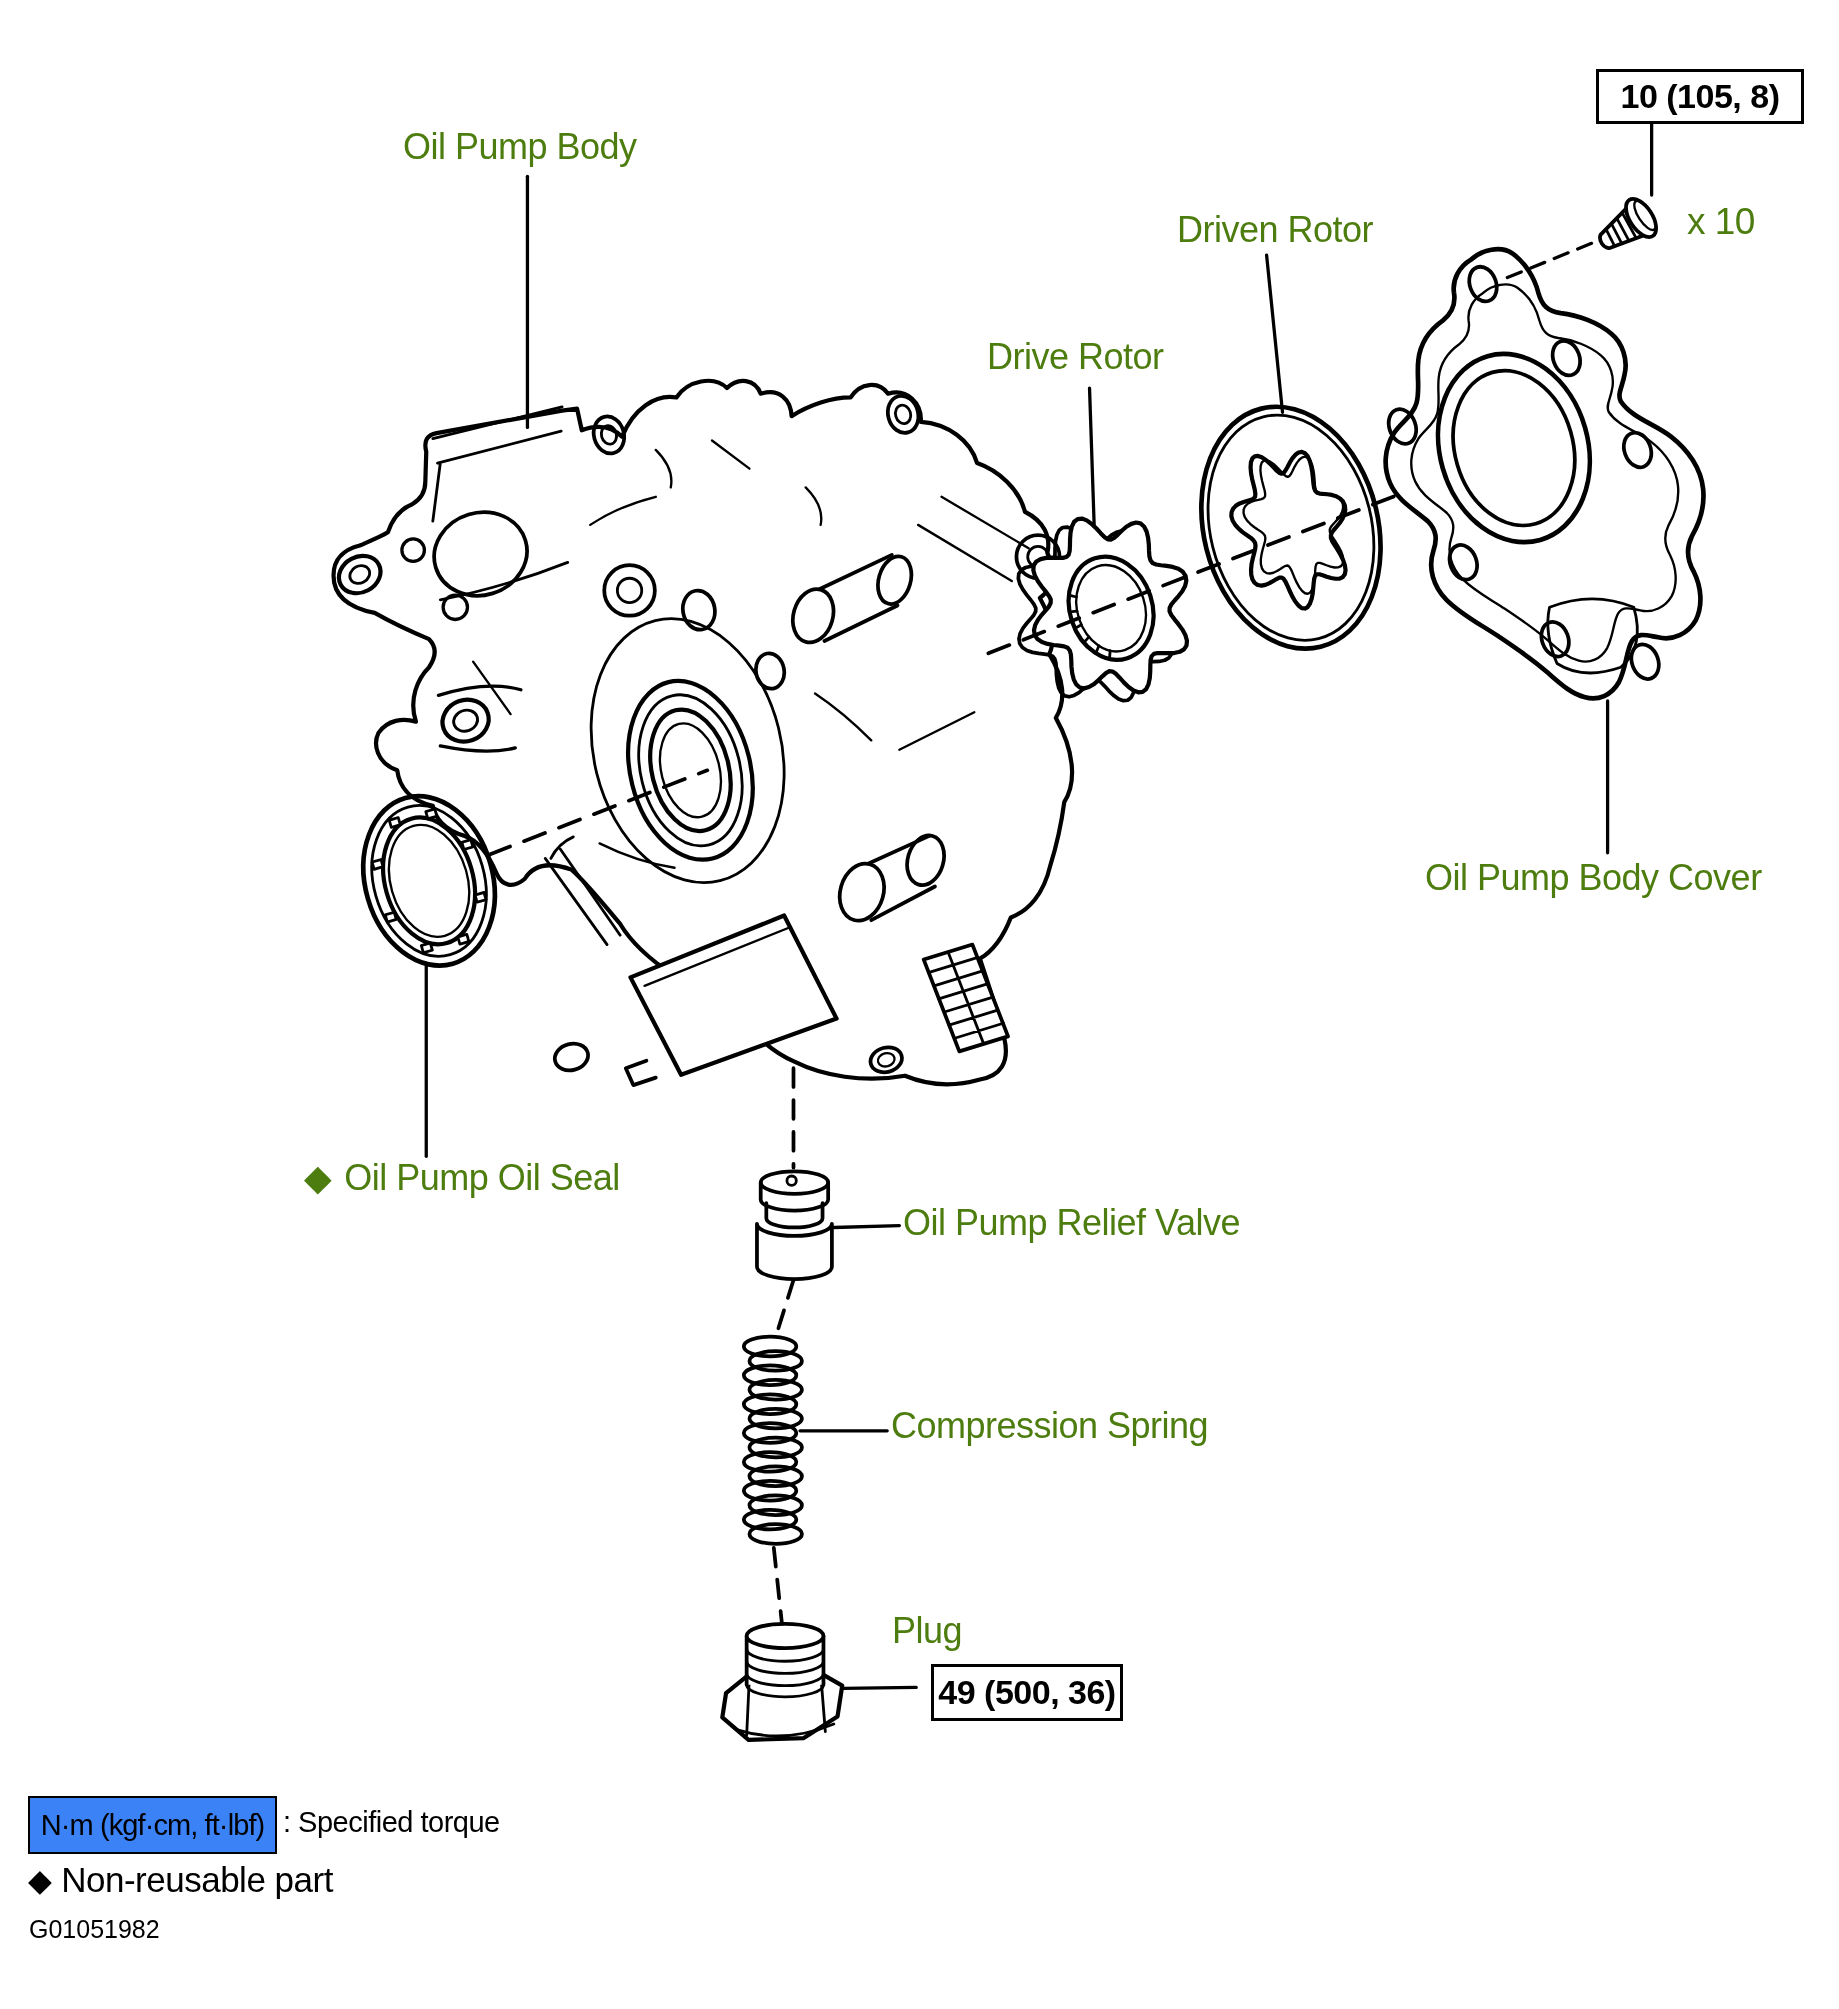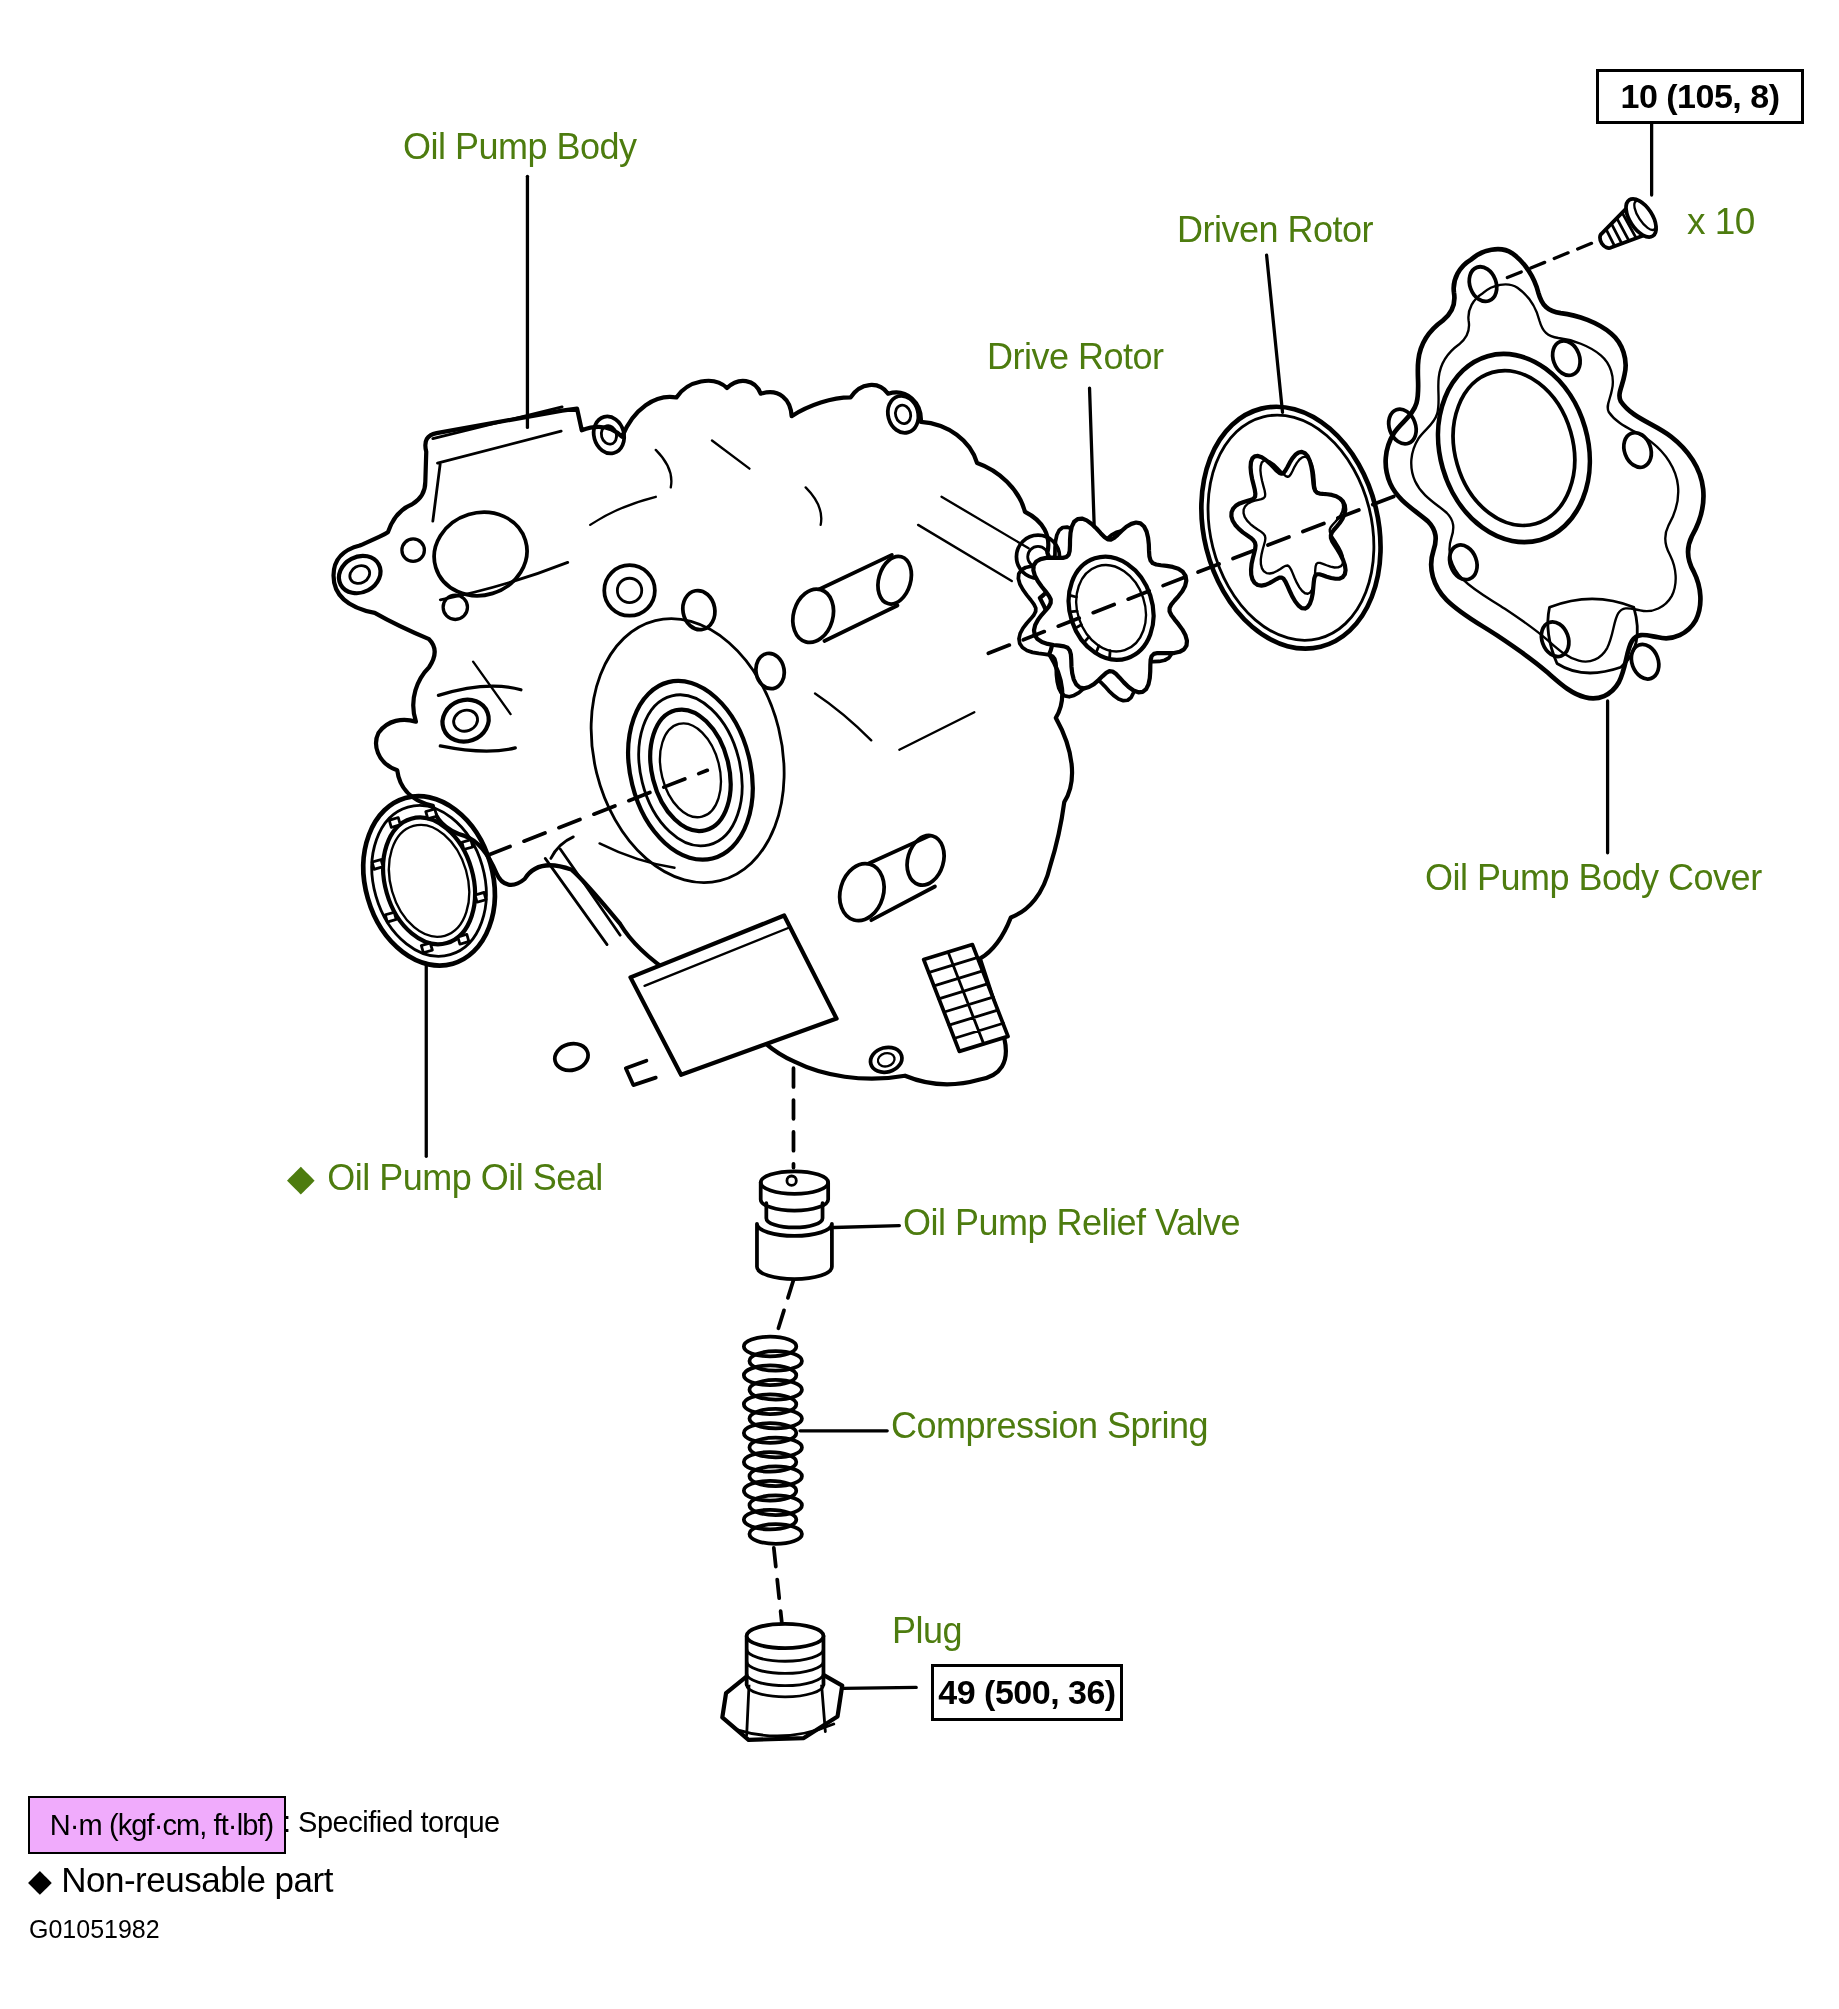--- a/index.html
+++ b/index.html
@@ -13,22 +13,22 @@
     white-space:nowrap; color:#4d7c0f;
   }
   .x10 { font-size:37px; }
   .torque-box {
     position:absolute; border:3.7px solid #000; background:#fff;
     display:flex; align-items:center; justify-content:center;
     font-weight:bold; font-size:34px; letter-spacing:-0.5px; white-space:nowrap;
   }
   .legend-units-box {
     position:absolute; left:28px; top:1796px; width:245px; height:54px;
-    border:2.8px solid #000; background:#f0abfc; display:flex; align-items:center;
-    justify-content:center; font-size:29px; letter-spacing:-0.9px; white-space:nowrap;padding-left:9px;
+    border:2.8px solid #000; background:#3b82f6; display:flex; align-items:center;
+    justify-content:center; font-size:29px; letter-spacing:-0.9px; white-space:nowrap;
   }
   .legend-desc { position:absolute; left:283px; top:1806px; font-size:29px; letter-spacing:-0.5px; white-space:nowrap; }
   .legend-row2 { position:absolute; left:28px; top:1860px; display:flex; align-items:center; gap:9.4px; }
   .legend-row2 .dia { font-size:31px; }
   .legend-row2 .txt { font-size:35px; letter-spacing:-0.5px; white-space:nowrap; }
   .figure-id { position:absolute; left:29px; top:1915px; font-size:25px; letter-spacing:0; }
   .dia-pre { margin-right:13px; }
 </style>
 </head>
 <body>
@@ -216,21 +216,21 @@
       <line x1="1763" y1="130" x2="1763" y2="208"></line>
     </g>
   </svg>
 
   <div class="lbl" style="left:403px; top:127px;">Oil Pump Body</div>
   <div class="lbl" style="left:1177px; top:210px;">Driven Rotor</div>
   <div class="lbl" style="left:987px; top:337px;">Drive Rotor</div>
   <div class="lbl x10" style="left:1687px; top:202px;">x 10</div>
   <div class="lbl" style="left:1425px; top:858px;">Oil Pump Body Cover</div>
 
-  <div class="lbl" style="left:287px; top:1158px;text-align:right;">
+  <div class="lbl" style="left:304px; top:1158px;text-align:right;">
     <span class="dia-pre">◆</span><span>Oil Pump Oil Seal</span>
   </div>
 
   <div class="lbl" style="left:903px; top:1203px;">Oil Pump Relief Valve</div>
   <div class="lbl" style="left:891px; top:1406px;">Compression Spring</div>
   <div class="lbl" style="left:876px; top:1611px;margin-left:16px;">Plug</div>
 
   <div class="torque-box" style="left:1552px; top:69px; width:202px; height:49px;margin-left:44px;">10 (105, 8)</div>
   <div class="torque-box" style="left:918px; top:1664px; width:186px; height:51px;margin-left:13px;">49 (500, 36)</div>
 

